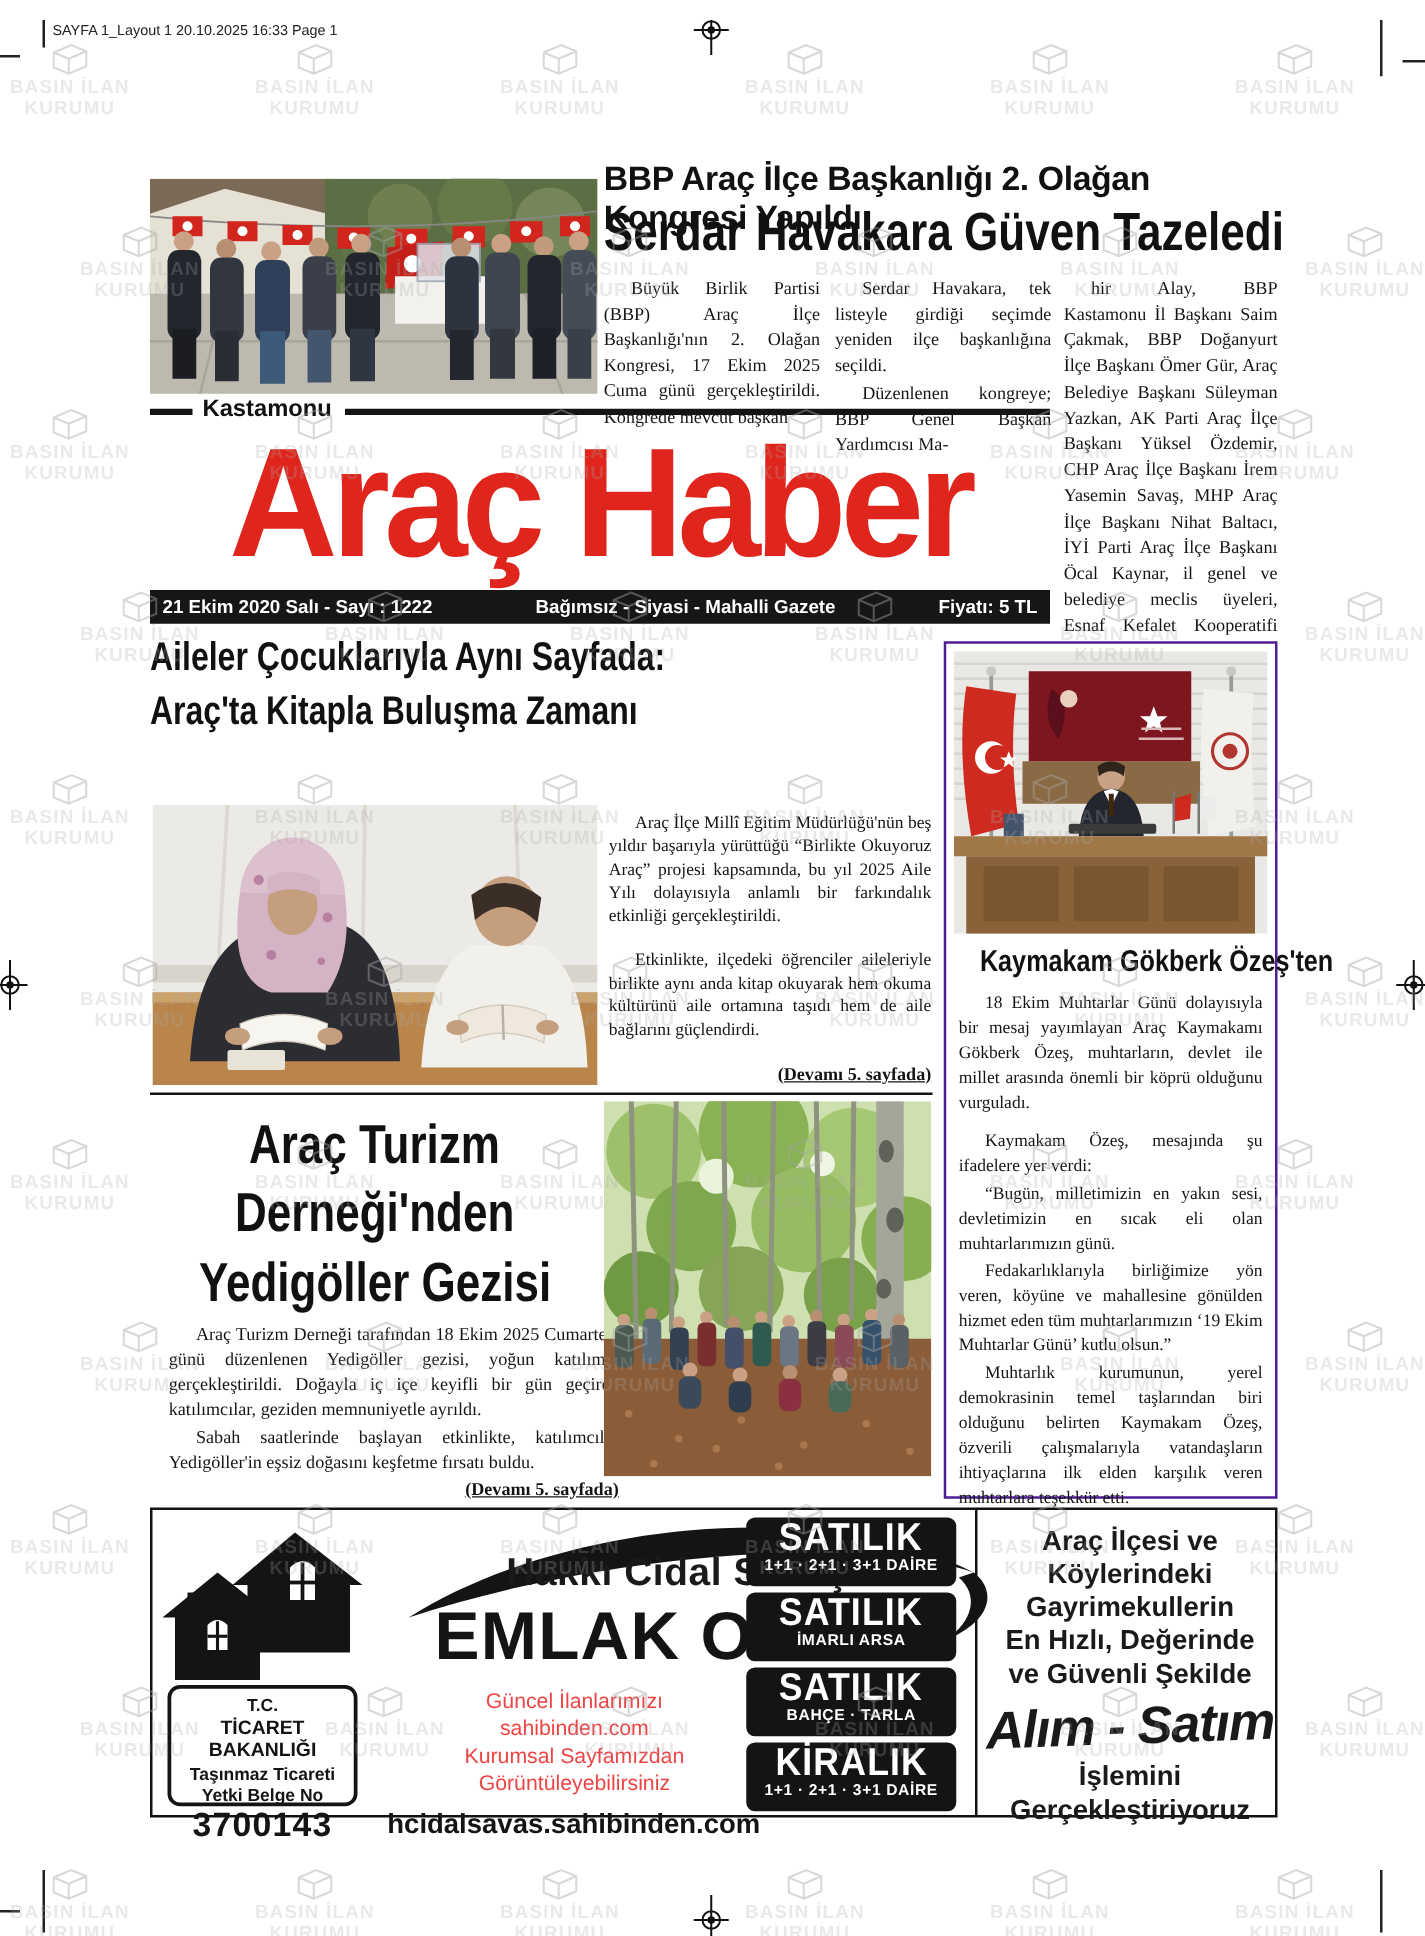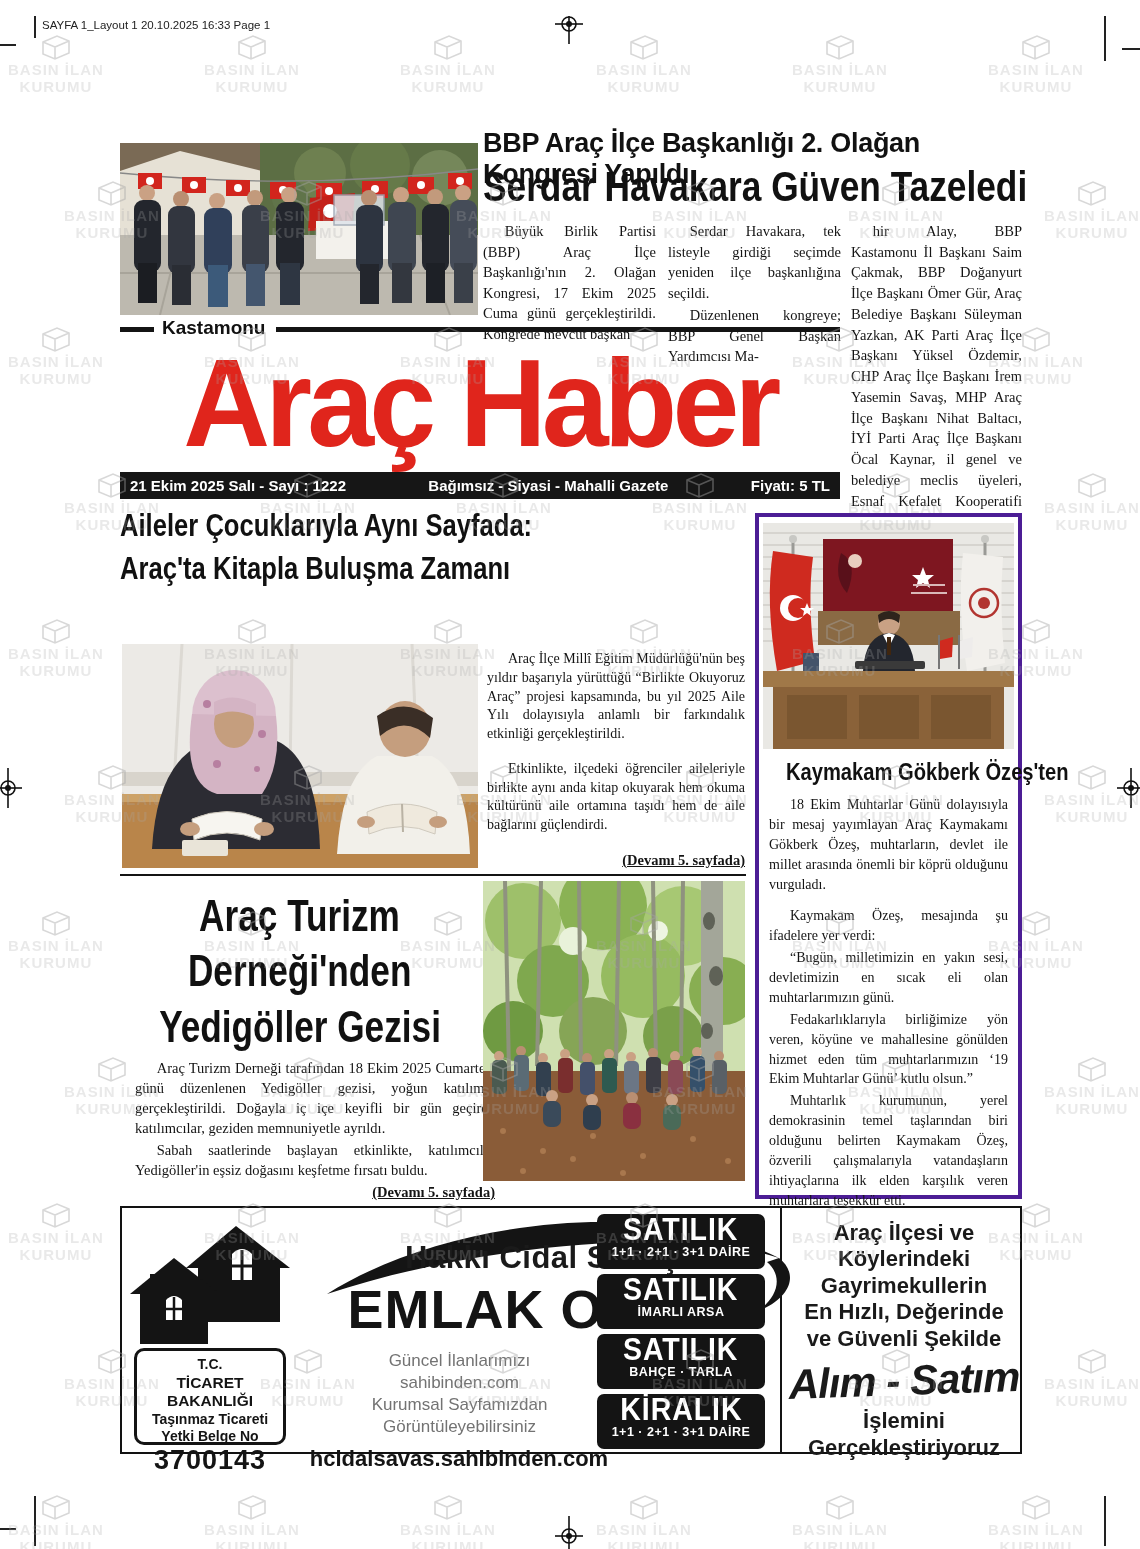--- a/index.html
+++ b/index.html
@@ -15,21 +15,21 @@
   .rule{background:#141414;}
   
   .mark{background:#222;}
   .crosshair{position:absolute;width:40px;height:40px;}
   
   .hl-black{font-family:"Liberation Sans","DejaVu Sans",sans-serif;font-weight:700;color:#111;}
   
   .dateline{background:#161616;color:#fff;display:flex;align-items:center;justify-content:space-between;
             font-family:"Liberation Sans","DejaVu Sans",sans-serif;font-weight:700;font-size:15px;padding:0 10px;box-sizing:border-box;}
   
-  .kbox{border:4px solid #4c1d95;box-sizing:border-box;background:#fff;}
+  .kbox{border:2px solid #4c1d95;box-sizing:border-box;background:#fff;}
   
   .adbox{border:2px solid #121212;box-sizing:border-box;background:#fff;}
   .adblock{position:absolute;left:475px;width:168px;height:55px;background:#141414;border-radius:7px;
            color:#fff;text-align:center;font-family:"Liberation Sans","DejaVu Sans",sans-serif;}
   .adblock .t{font-size:31px;font-weight:700;line-height:1.02;letter-spacing:1px;display:inline-block;transform:scaleX(.92);}
   .adblock .s{font-size:12.5px;font-weight:700;line-height:1;margin-top:0px;letter-spacing:.5px;}
   .licbox{border:3px solid #141414;border-radius:10px;text-align:center;
           font-family:"Liberation Sans","DejaVu Sans",sans-serif;color:#141414;box-sizing:border-box;padding-top:5px;}
   .wm-tile{position:absolute;text-align:center;color:rgba(170,170,170,.26);
            font-family:"Liberation Sans","DejaVu Sans",sans-serif;font-weight:700;font-size:15px;line-height:1.1;
@@ -187,21 +187,21 @@
   <div class="abs rule" style="left:120px;top:311px;width:34px;height:5px;"></div>
   <div class="abs sans" style="left:162px;top:301px;font-size:19px;font-weight:700;color:#111;">Kastamonu</div>
   <div class="abs rule" style="left:276px;top:311px;width:564px;height:5px;"></div>
 
   <div class="abs sans" style="left:120px;top:322px;width:720px;text-align:center;font-size:124px;font-weight:700;
        color:#e0251c;letter-spacing:-5px;line-height:1.05;">
     <span class="condc" style="transform:scaleX(.97);">Araç Haber</span>
   </div>
 
   <div class="abs dateline" style="left:120px;top:456px;width:720px;height:27px;">
-    <span>21 Ekim 2025 Salı - Sayı : 1222</span>
+    <span>21 Ekim 2020 Salı - Sayı : 1222</span>
     <span>Bağımsız - Siyasi - Mahalli Gazete</span>
     <span>Fiyatı: 5 TL</span>
   </div>
 
   <div class="abs hl-black" style="left:120px;top:488px;width:628px;font-size:32px;line-height:1.35;">
     <div><span class="cond" style="transform:scaleX(.8);">Aileler Çocuklarıyla Aynı Sayfada:</span></div>
     <div><span class="cond" style="transform:scaleX(.8);">Araç'ta Kitapla Buluşma Zamanı</span></div>
   </div>
 
   <svg class="abs photo" style="left:122px;top:628px;" width="356" height="224" viewBox="0 0 356 224">
@@ -456,21 +456,21 @@
     <div class="abs sans" style="left:150px;top:70px;width:510px;text-align:center;font-size:54px;font-weight:700;color:#141414;letter-spacing:1px;">EMLAK OFİSİ</div>
 
     <div class="abs licbox" style="left:12px;top:140px;width:152px;height:97px;">
       <div style="font-size:14px;font-weight:700;line-height:1.25;">T.C.</div>
       <div style="font-size:15.5px;font-weight:700;line-height:1.2;">TİCARET BAKANLIĞI</div>
       <div style="font-size:14px;font-weight:700;line-height:1.25;">Taşınmaz Ticareti</div>
       <div style="font-size:14px;font-weight:700;line-height:1.25;">Yetki Belge No</div>
       <div style="font-size:27px;font-weight:700;letter-spacing:1px;line-height:1.1;">3700143</div>
     </div>
 
-    <div class="abs sans" style="left:205px;top:142px;width:265px;text-align:center;font-size:17px;line-height:1.3;color:#737373;font-weight:400;">
+    <div class="abs sans" style="left:205px;top:142px;width:265px;text-align:center;font-size:17px;line-height:1.3;color:#ef4444;font-weight:400;">
       <div>Güncel İlanlarımızı</div>
       <div>sahibinden.com</div>
       <div>Kurumsal Sayfamızdan</div>
       <div>Görüntüleyebilirsiniz</div>
     </div>
     <div class="abs sans" style="left:182px;top:238px;width:310px;text-align:center;font-size:22px;font-weight:700;color:#141414;">hcidalsavas.sahibinden.com</div>
 
     <div class="adblock" style="top:6px;">
       <div class="t">SATILIK</div>
       <div class="s">1+1 · 2+1 · 3+1  DAİRE</div>

